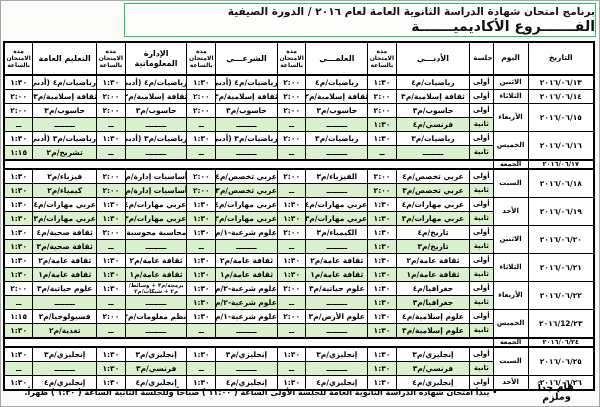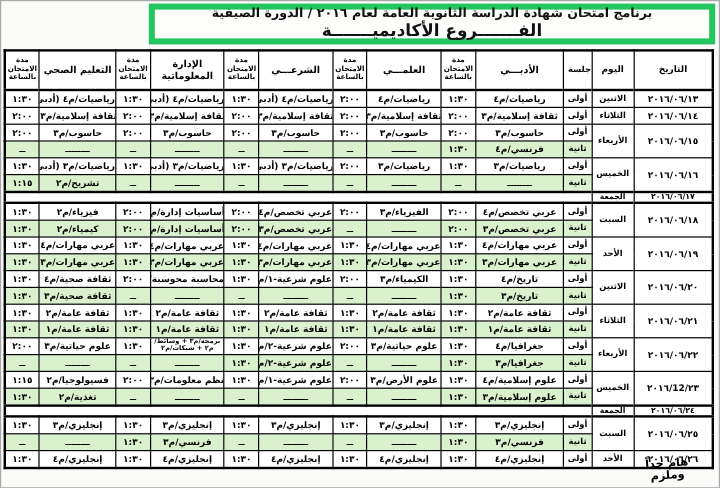--- a/index.html
+++ b/index.html
@@ -3,22 +3,22 @@
 <meta charset="utf-8">
 <style>
   html,body{margin:0;padding:0;}
   body{
     width:600px;height:407px;position:relative;background:#fbfbf9;
     font-family:"DejaVu Sans",sans-serif;direction:rtl;overflow:hidden;
     border:1px solid #a8a8a8;box-sizing:border-box;
   }
   .title-bar{position:absolute;top:2px;right:3px;left:3px;height:34px;display:flex;}
   .title-box{
-    flex:1;border:5px solid #22c55e;display:flex;flex-direction:column;
-    justify-content:center;align-items:center;background:#fdfdfc;
+    flex:1;border:1px solid #22c55e;display:flex;flex-direction:column;
+    justify-content:center;align-items:flex-start;background:#fdfdfc;
   }
   .title-spacer{width:120px;}
   .page-title{font-size:10.5px;font-weight:bold;color:#111;line-height:1.25;}
   .page-subtitle{font-size:14px;font-weight:bold;color:#111;line-height:1.2;}
 
   table{
     position:absolute;top:40px;right:4px;width:592px;border-collapse:collapse;
     table-layout:fixed;border:2px solid #000;background:#fff;
   }
   th,td{
@@ -80,21 +80,21 @@
         <th class="day">اليوم</th>
         <th class="session">جلسة</th>
         <th class="stream">الأدبـــي</th>
         <th class="dur">مدة الامتحان بالساعة</th>
         <th class="stream">العلمـــي</th>
         <th class="dur">مدة الامتحان بالساعة</th>
         <th class="stream">الشرعـــي</th>
         <th class="dur">مدة الامتحان بالساعة</th>
         <th class="stream">الإدارة المعلوماتية</th>
         <th class="dur">مدة الامتحان بالساعة</th>
-        <th class="stream">التعليم الصحي</th>
+        <th class="stream">التعليم العامة</th>
         <th class="dur">مدة الامتحان بالساعة</th>
       </tr>
   </thead>
   <tbody>
       <tr>
         <td class="date" rowspan="1">٢٠١٦/٠٦/١٣</td>
         <td class="day" rowspan="1">الاثنين</td>
         <td class="session">أولى</td>
         <td>رياضيات/م٤</td>
         <td>١:٣٠</td>
@@ -400,13 +400,14 @@
         <td>١:٣٠</td>
       </tr>
     </tbody>
 </table>
 
 <div class="footer">
   <div class="important">
     <div>هام جداً</div>
     <div>وملزم</div>
   </div>
+  <div class="note"><span>•</span> <span>يبدأ امتحان شهادة الدراسة الثانوية العامة للجلسة الأولى الساعة ( ١١:٠٠ ) صباحاً وللجلسة الثانية الساعة ( ١:٣٠ ) ظهراً.</span></div>
 </div>
 
 </body></html>

